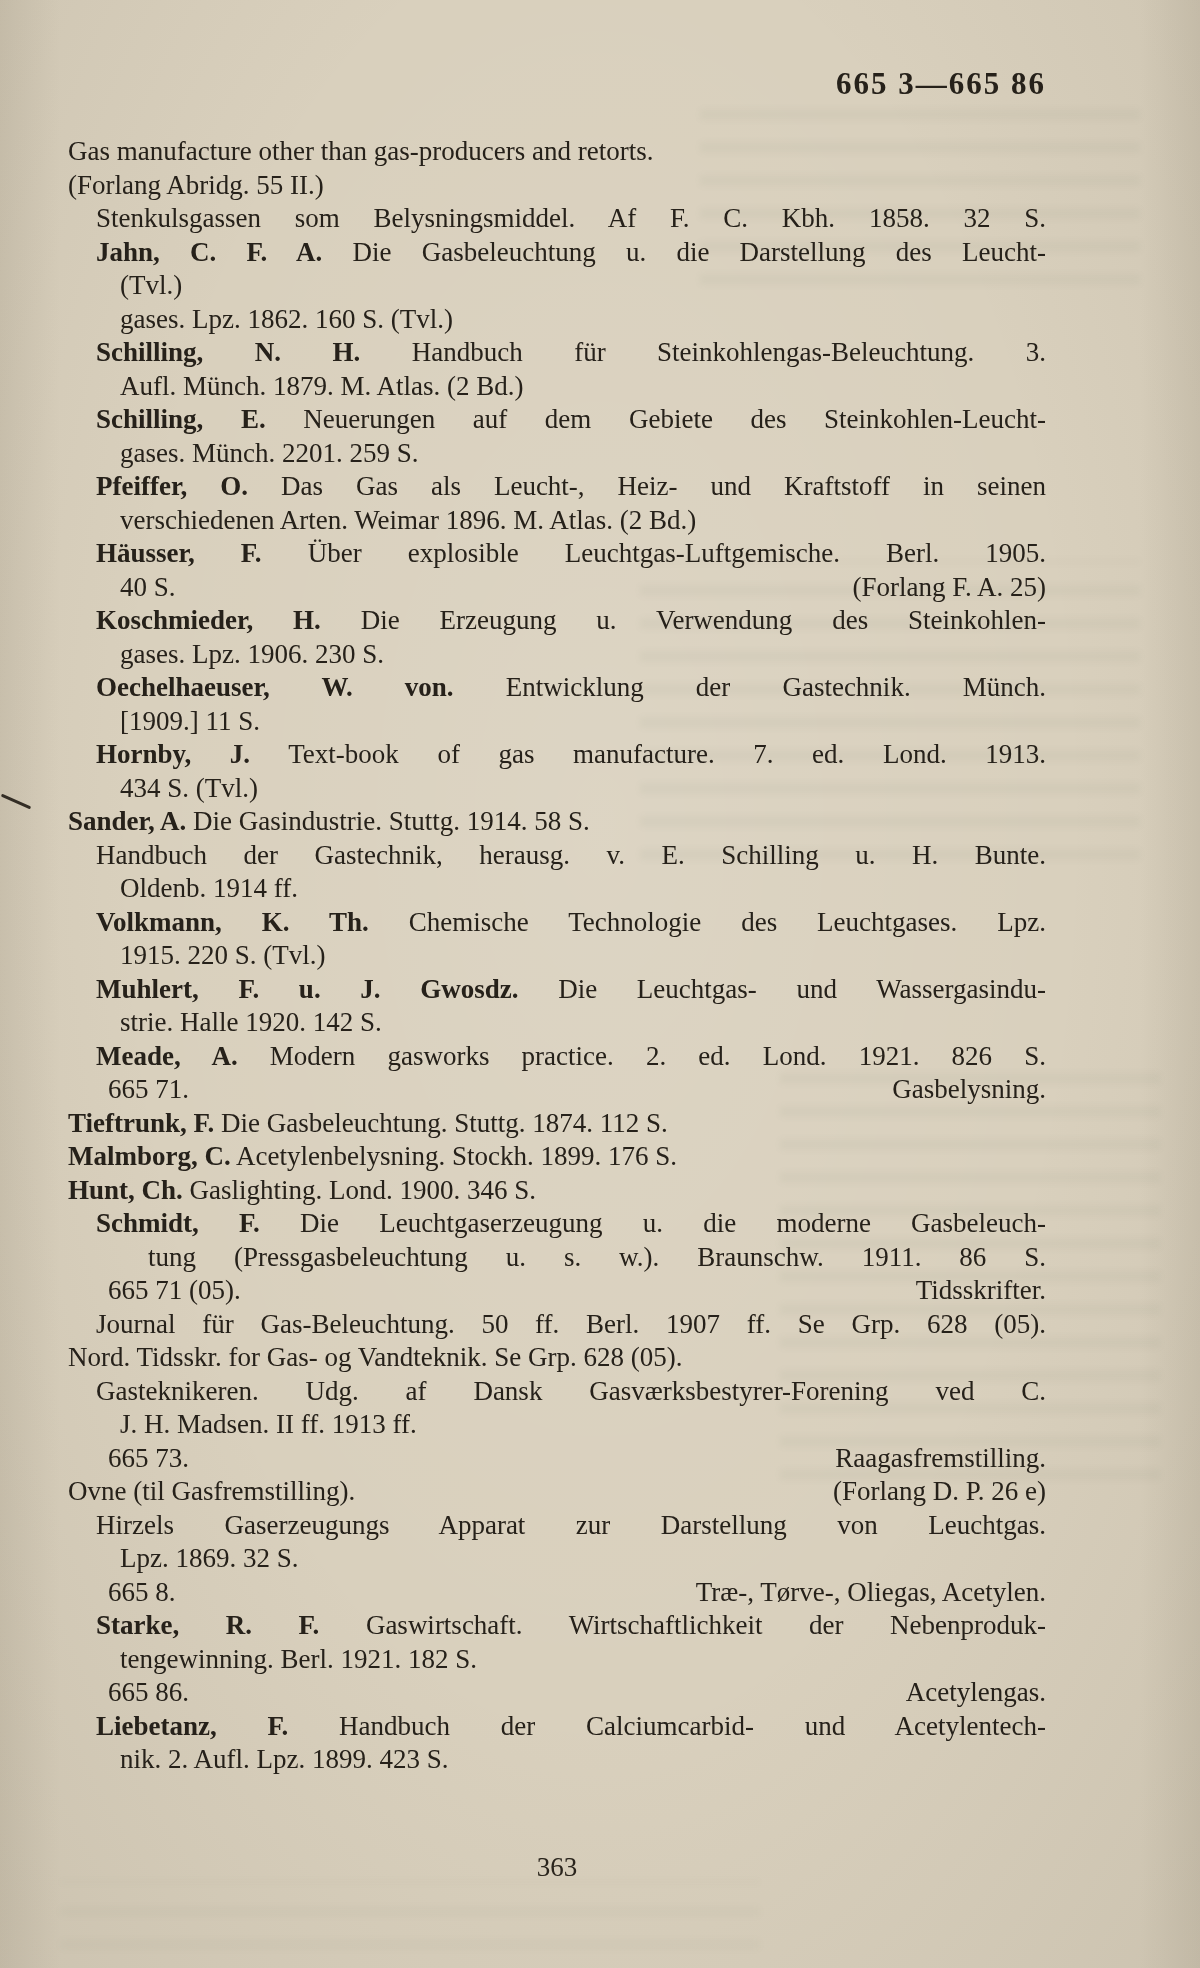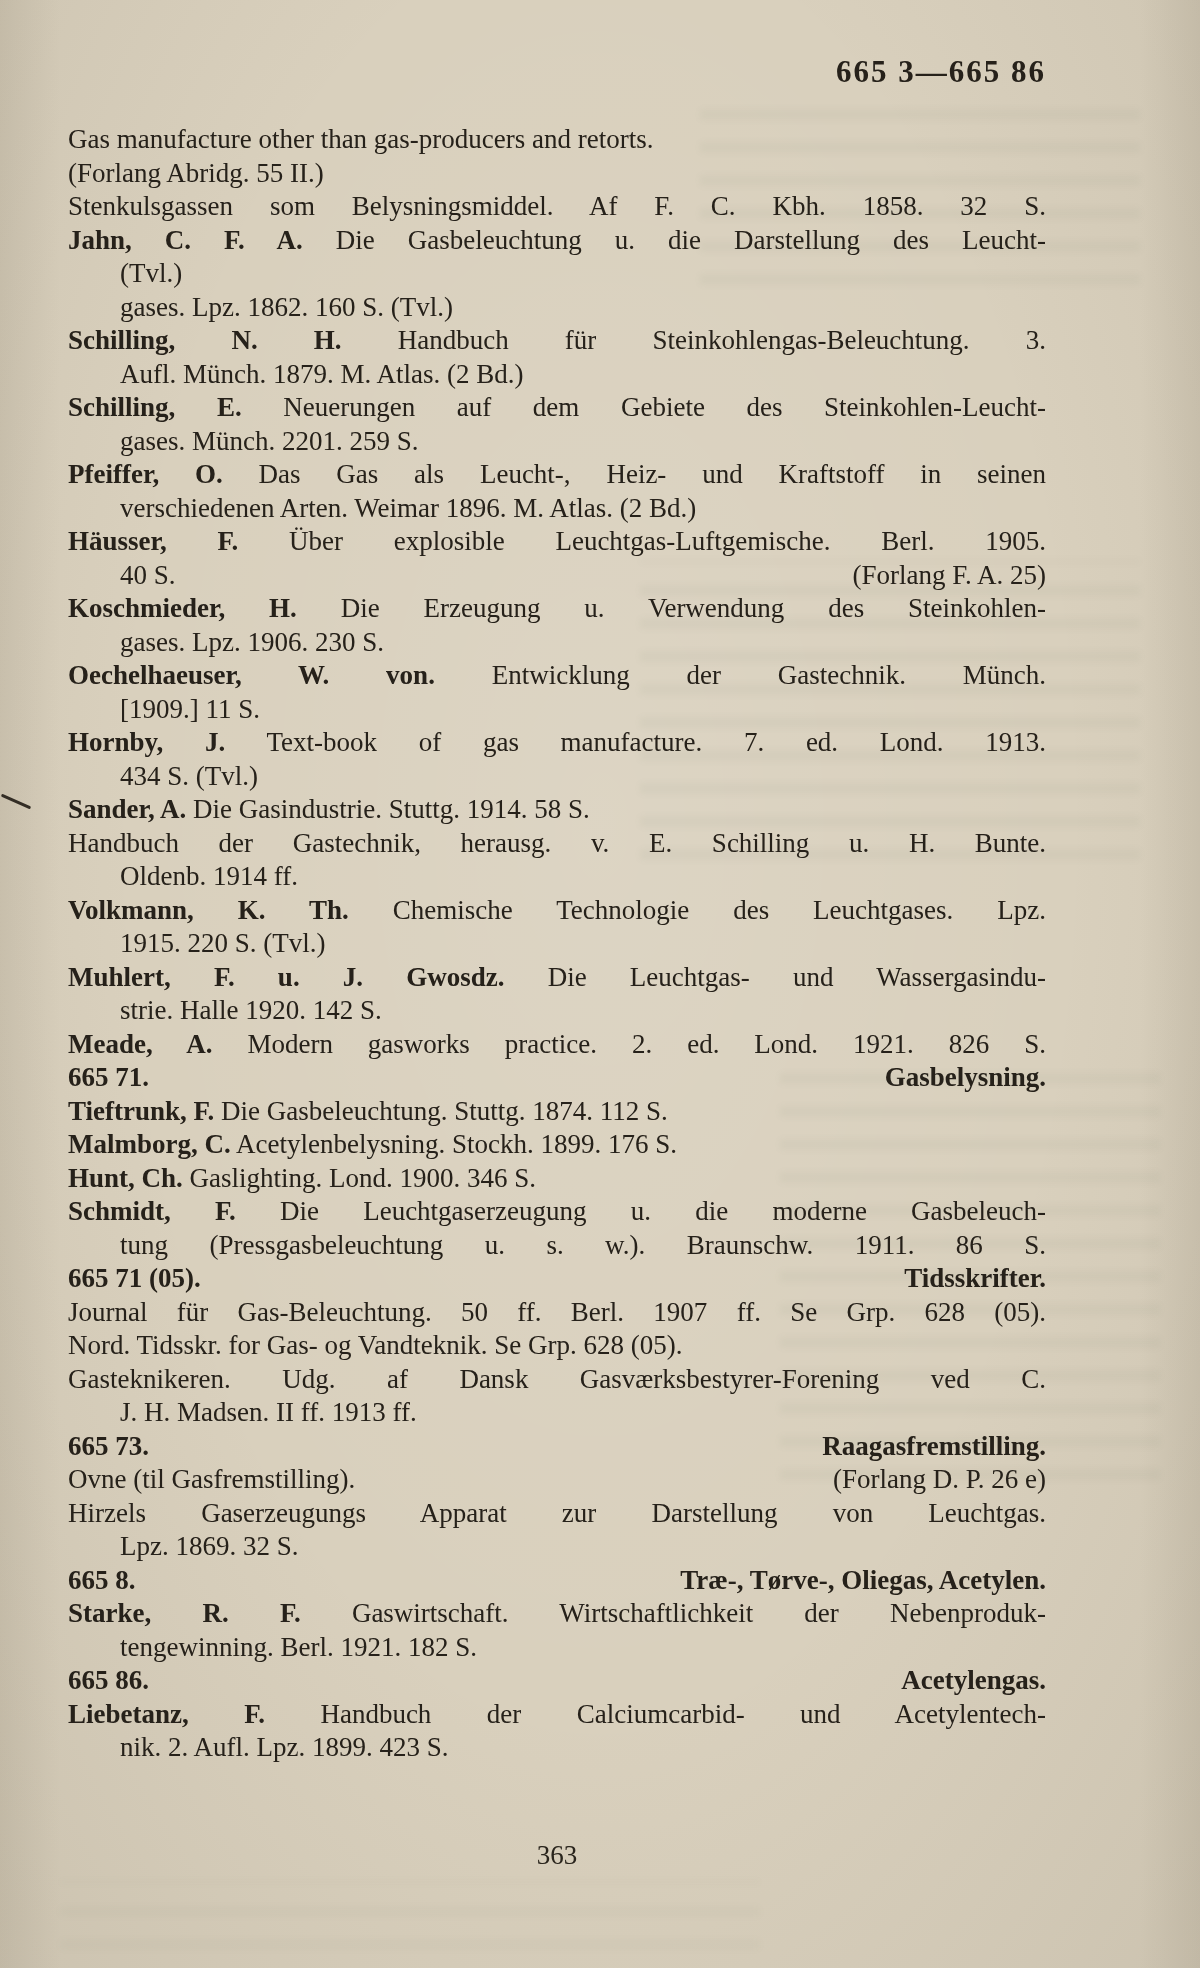--- a/index.html
+++ b/index.html
@@ -33,40 +33,40 @@
   .st-4 { left:  60px; top: 1880px; width: 700px; height:  70px; opacity: 0.22; }
 
   .pen-mark {
     position: absolute; left: 0px; top: 800px;
     width: 32px; height: 3px;
     background: #332d25; border-radius: 2px;
     transform: rotate(24deg);
   }
 
   .page-inner {
-    position: absolute; left: 68px; top: 0; width: 978px;
+    position: absolute; left: 68px; top: 12px; width: 978px;
   }
   .page-header {
     padding-top: 54px;
     text-align: right;
     font-weight: bold;
     font-size: 31px;
     letter-spacing: 2px;
   }
   .text-block {
     margin-top: 33px;
     font-size: 27px;
     line-height: 33.5px;
   }
   .line { min-height: 33.5px; }
   .cont { padding-left: 52px; }
-  .justify { text-align: justify; text-align-last: justify; text-justify: inter-word; }
+  .justify { text-align: justify; text-align-last: justify; text-justify: inter-word; margin-left: 28px; }
   .right { text-align: left; }
   .split { display: flex; justify-content: space-between; align-items: baseline; }
-  .heading { font-weight: bold; }
+  .heading { font-weight: normal; margin-left: 40px; }
   b { font-weight: bold; }
   .page-number {
     position: absolute; left: 0; width: 100%;
     top: 1812px; text-align: center;
     font-size: 27px; color: #2a251d; margin-top: 28px;
   }
 </style>
 </head>
 <body>
 

